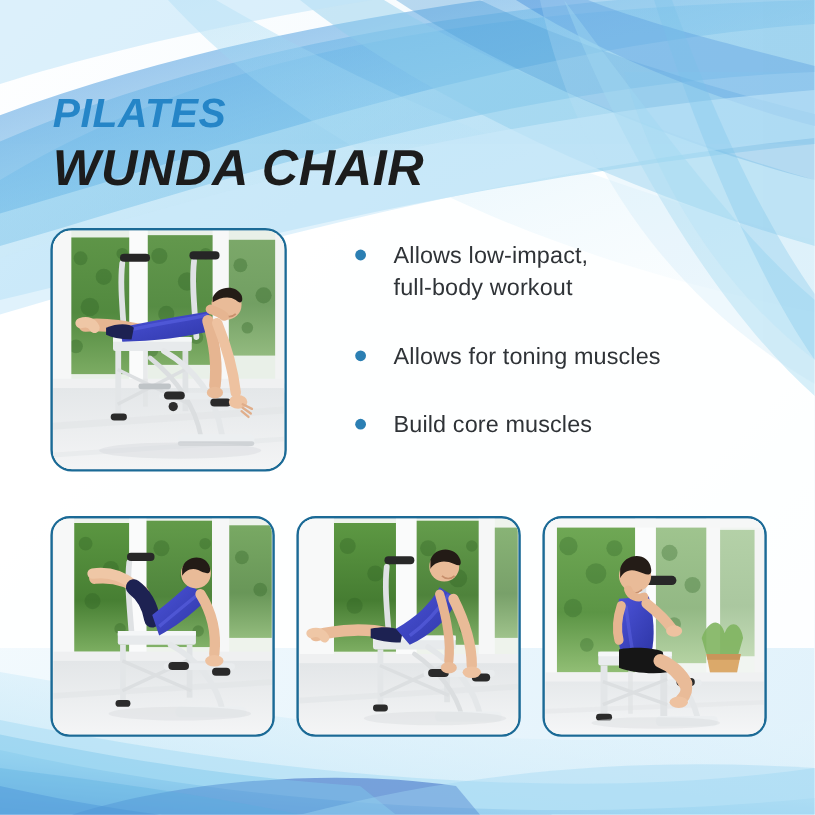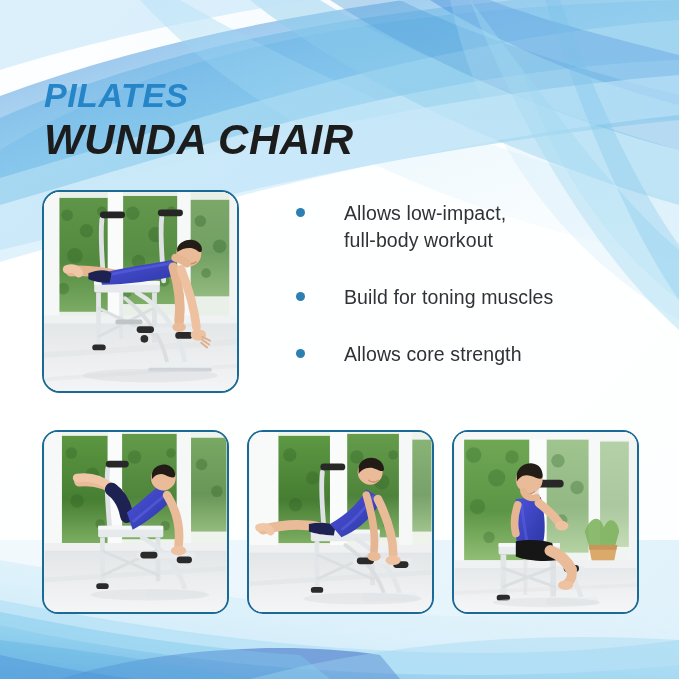--- a/index.html
+++ b/index.html
@@ -109,21 +109,20 @@
     margin-right: 23px;
   }
   .bullet-text {
     font-family: "Liberation Sans", sans-serif;
     font-size: 19.5px;
     font-weight: normal;
     line-height: 1.38;
     color: #2f3337;
     letter-spacing: 0.1px;
     white-space: pre-line;
-    margin-left: 16px;
   }
 </style>
 </head>
 <body>
 
 <div id="page">
 
   <div class="wave-layer">
     <svg viewBox="0 0 679 679" xmlns="http://www.w3.org/2000/svg">
       <defs>
@@ -320,26 +319,26 @@
   <div class="bullets">
 
     <div class="bullet-row">
       <span class="bullet-dot"></span>
       <span class="bullet-text">Allows low-impact,
 full-body workout</span>
     </div>
 
     <div class="bullet-row">
       <span class="bullet-dot"></span>
-      <span class="bullet-text">Build for toning muscles</span>
+      <span class="bullet-text">Allows for toning muscles</span>
     </div>
 
     <div class="bullet-row">
       <span class="bullet-dot"></span>
-      <span class="bullet-text">Allows core strength</span>
+      <span class="bullet-text">Build core muscles</span>
     </div>
 
   </div>
 
   <div class="frame thumb t1">
     <div class="photo">
       <svg viewBox="0 0 190 188" xmlns="http://www.w3.org/2000/svg">
         <defs>
           <linearGradient id="t1Hedge" x1="0" y1="0" x2="0" y2="1">
             <stop offset="0%" stop-color="#5b9641"></stop>

